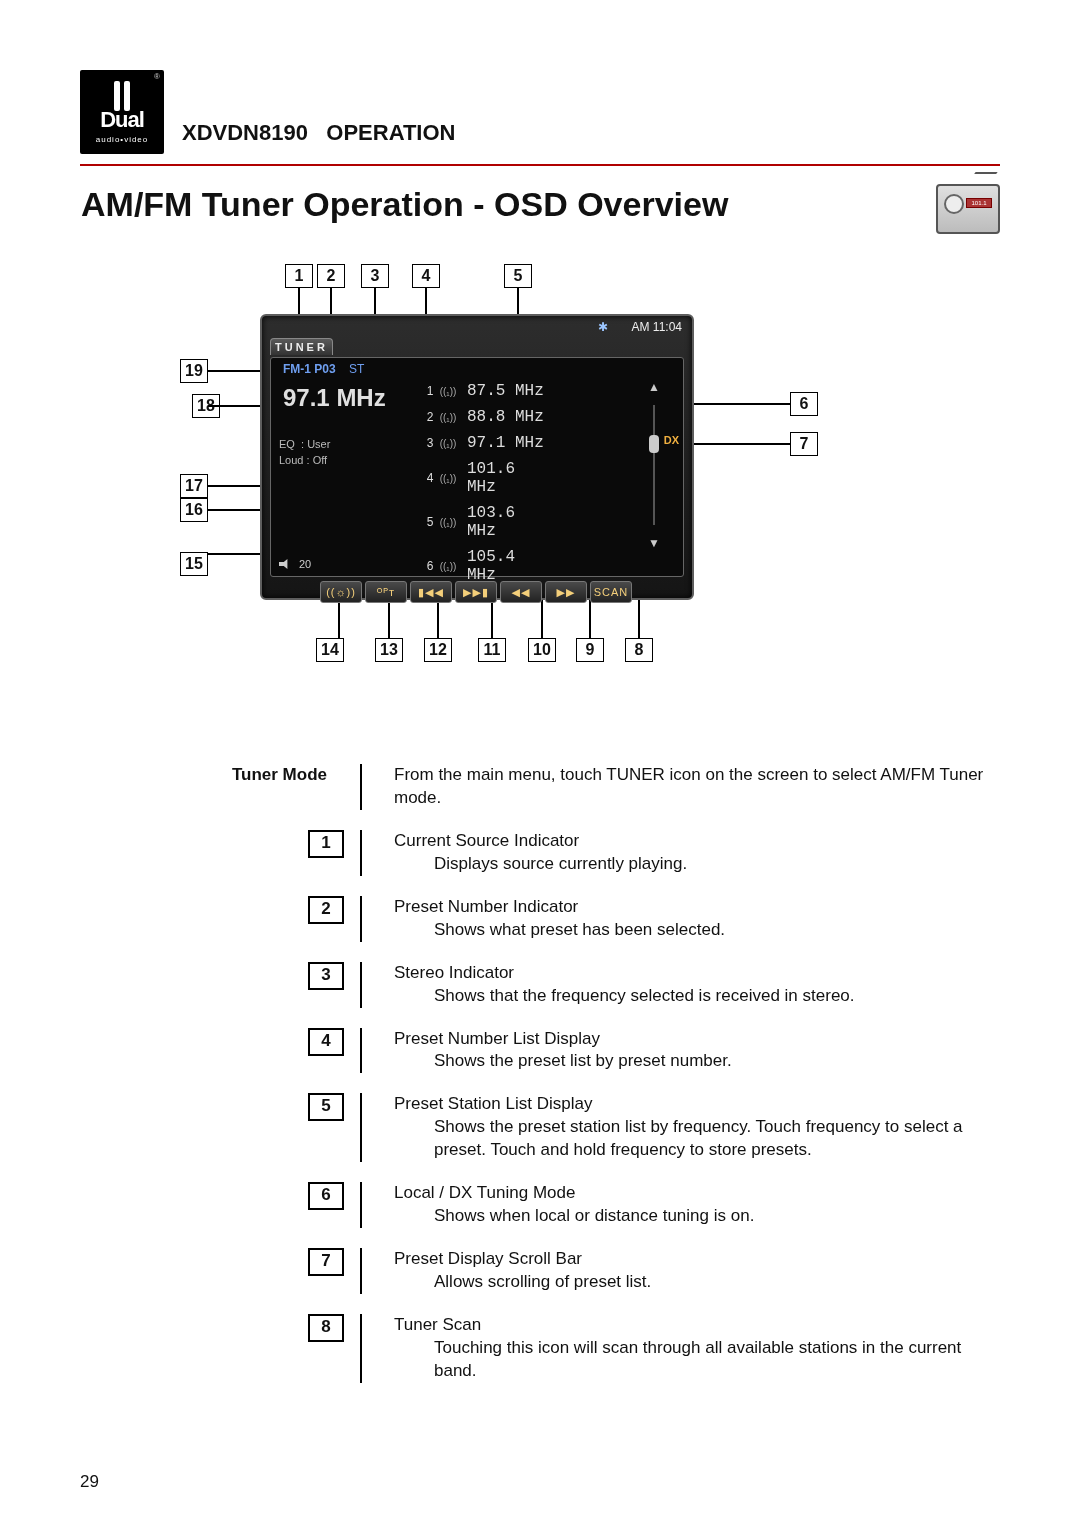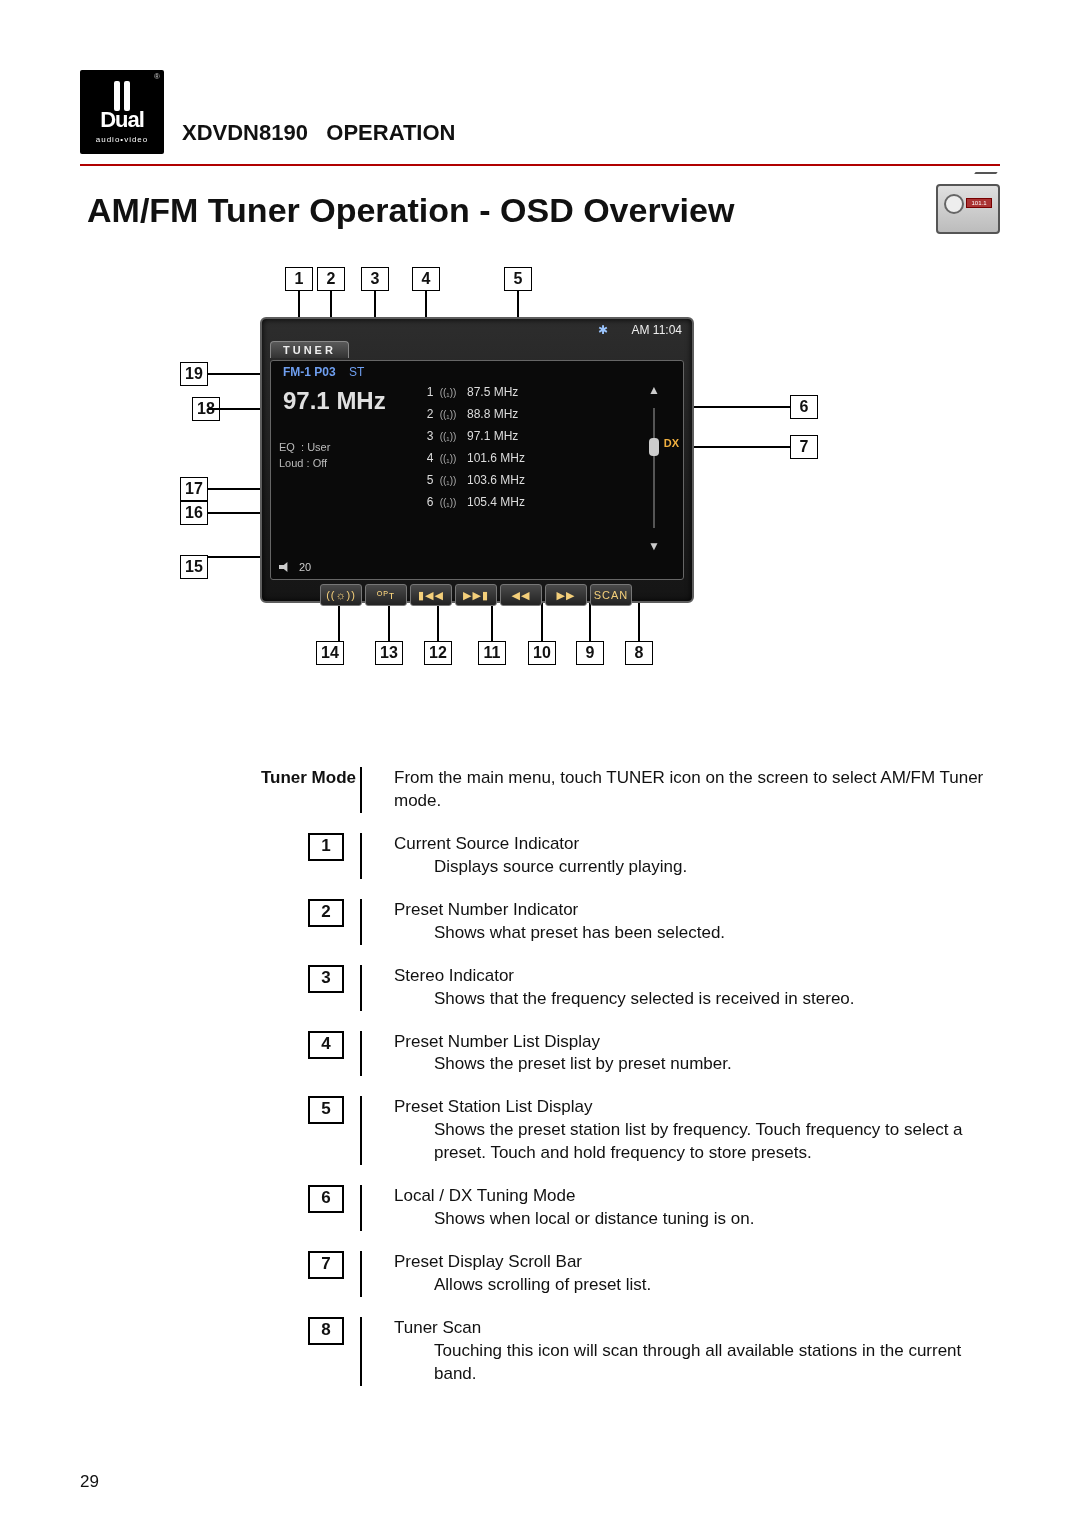--- a/index.html
+++ b/index.html
@@ -52,21 +52,21 @@
   .hdr-txt .op    { font-weight: 700; }
   .rule {
     border: 0;
     border-top: 2px solid #b00000;
     margin: 10px 0 18px 0;
   }
   .titlebar {
     display:flex; align-items:flex-start; justify-content:space-between;
   }
   h1 {
-    margin: 7px;
+    margin: 1px;
     font-size: 34px;
     font-family: "Arial Black", Arial, sans-serif;
     font-weight: 900;
   }
   .radio-ico {
     width: 60px; height: 46px;
     border: 2px solid #555;
     border-radius: 4px;
     position: relative;
     background: linear-gradient(#e0e0e0,#bcbcbc);
@@ -167,21 +167,21 @@
   .topbar .bt { position:absolute; right:84px; top:4px; font-size:12px; color:#9cc6ff;}
   .topbar .clk { position:absolute; right:10px; top:4px; font-size:12px; color:#eee;}
   .tabwrap {
     display:flex; align-items:flex-end;
     padding-left:8px;
   }
   .tab {
     background:linear-gradient(#5a5a5a,#333);
     border:1px solid #888; border-bottom:none;
     border-radius:4px 4px 0 0;
-    padding:2px 12px;
+    padding:2px 4px;
     font-size:11px;
     letter-spacing:3px;
     font-weight:700;
     color:#eee;
   }
   .screen {
     margin:2px 8px 4px 8px;
     border:1px solid #666;
     border-radius:3px;
     background:#0a0a0a;
@@ -197,21 +197,21 @@
   .vol  { position:absolute; bottom:6px; left:8px; display:flex; align-items:center; gap:8px; font-size:11px; color:#ccc;}
   .spk { width:12px; height:10px; background:#ccc; clip-path: polygon(0 30%,40% 30%,70% 0,70% 100%,40% 70%,0 70%); position:relative;}
   .spk::after{content:")"; position:absolute; left:12px; top:-1px; color:#ccc; font-size:10px;}
   .presets {
     position:absolute; top:24px; left:150px;
     display:grid; grid-template-columns: 18px 28px 84px; row-gap:8px;
     align-items:center;
   }
   .pnum { color:#ddd; font-size:12px; text-align:center;}
   .sig  { width:18px; height:10px; color:#aaa; font-size:10px; text-align:center;}
-  .pfrq { color:#ddd; font-size:12px;}
+  .pfrq { color:#ddd; font-size:16px;font-family:Liberation Mono, monospace;}
   .scroll { position:absolute; right:20px; top:22px; width:18px; height:170px;
     display:flex; flex-direction:column; align-items:center; justify-content:space-between;}
   .scroll .arw { color:#ccc; font-size:12px;}
   .scroll .tr  { width:2px; height:120px; background:#555; position:relative;}
   .scroll .tr::after{content:""; position:absolute; left:-4px; top:30px; width:10px; height:18px; background:#ccc; border-radius:4px;}
   .dx { position:absolute; right:4px; top:76px; color:#f0b040; font-size:11px; font-weight:700;}
   .botbar {
     margin:0 20px;
     display:flex; gap:3px;
     justify-content:flex-start;
@@ -231,21 +231,21 @@
   
   .desc {
     margin-left: 110px;
     display:grid;
     grid-template-columns: 170px 18px 1fr;
     column-gap: 0;
     row-gap: 20px;
     font-size: 17px;
     line-height: 1.35;
   }
-  .desc .lbl { text-align:right; font-weight:700; padding-right:4px; }
+  .desc .lbl { text-align:right; font-weight:700; padding-right:33px; }
   .desc .numlbl {
     justify-self:end;
     margin-right:16px;
     border:2px solid #000;
     min-width:26px; height:24px;
     text-align:center; font-weight:700;
     line-height:22px;
     padding:0 3px;
   }
   .desc .bar {

